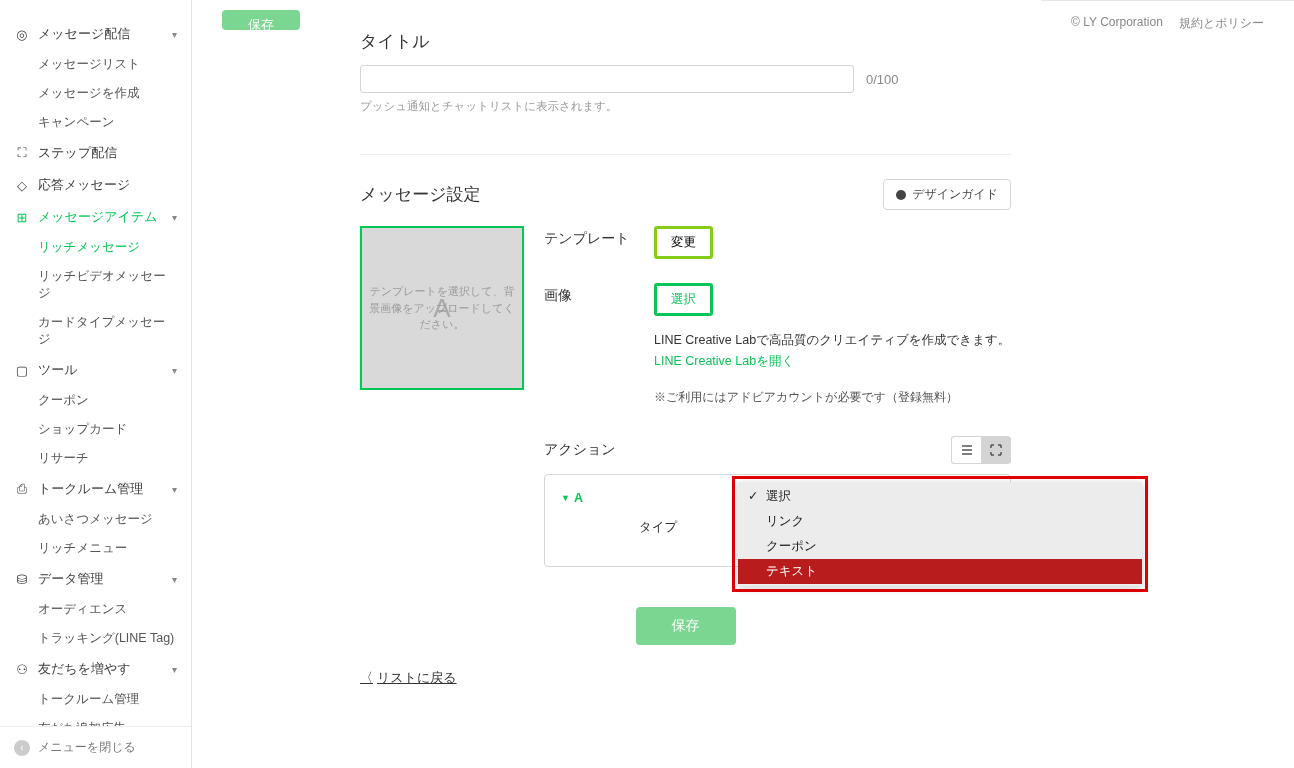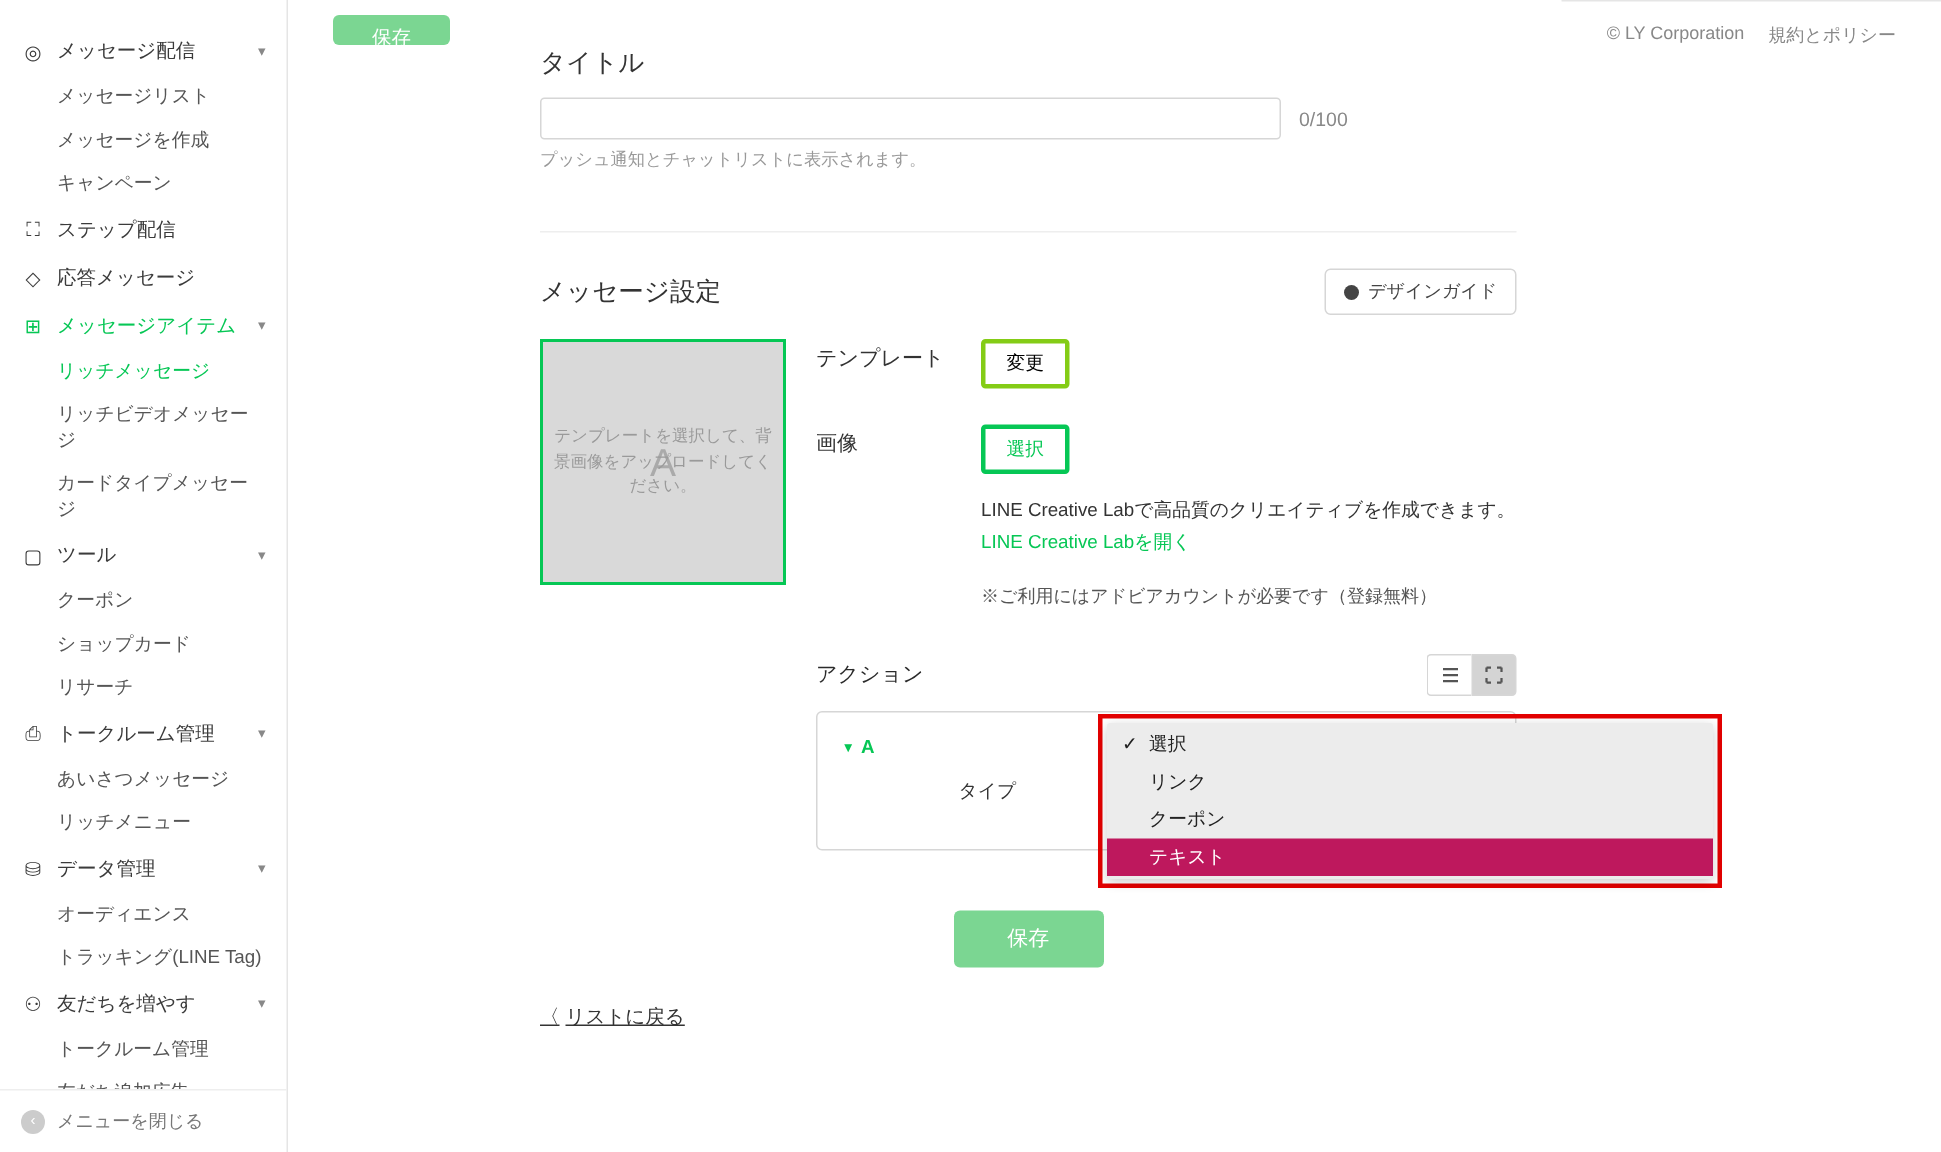--- a/index.html
+++ b/index.html
@@ -62,21 +62,21 @@
 .action-toggle { color: #06c755; font-size: 12.5px; font-weight: 600; display: inline-flex; align-items: center; gap: 4px; cursor: pointer; margin-bottom: 14px; }
 .action-toggle .t { font-size: 9px; }
 .type-row { display: flex; align-items: center; gap: 20px; padding-left: 78px; position: relative; }
 .type-lbl { font-size: 12.5px; color: #333; }
 
 
 .dropdown-wrap { position: absolute; left: 540px; top: 476px; width: 416px; border: 3px solid #e30000; padding: 3px; background: transparent; }
 .dropdown-wrap .inner-bg { background: #ececec; border-radius: 2px; padding: 2px 0; box-shadow: 0 2px 8px rgba(0,0,0,0.2); }
 .dd-item { padding: 4px 10px 4px 28px; font-size: 12.5px; cursor: pointer; position: relative; color: #222; }
 .dd-item .chk { position: absolute; left: 10px; }
-.dd-item.hover { background: #be185d; color: #fff; }
+.dd-item.hover { background: #b91c1c; color: #fff; }
 
 .btn-save-main { display: block; margin: 40px auto 24px; background: #7bd692; color: #fff; border: none; border-radius: 4px; padding: 10px 36px; font-size: 14px; cursor: pointer; }
 .back-link { display: inline-flex; align-items: center; gap: 4px; color: #333; font-size: 13px; text-decoration: underline; cursor: pointer; margin-bottom: 30px; }
 
 .footer { border-top: 1px solid #e5e5e5; padding: 14px 30px; font-size: 12px; color: #888; display: flex; gap: 16px; }
 .footer a { color: #888; text-decoration: none; }
 
 svg { display: block; }
 </style>
 </head>

